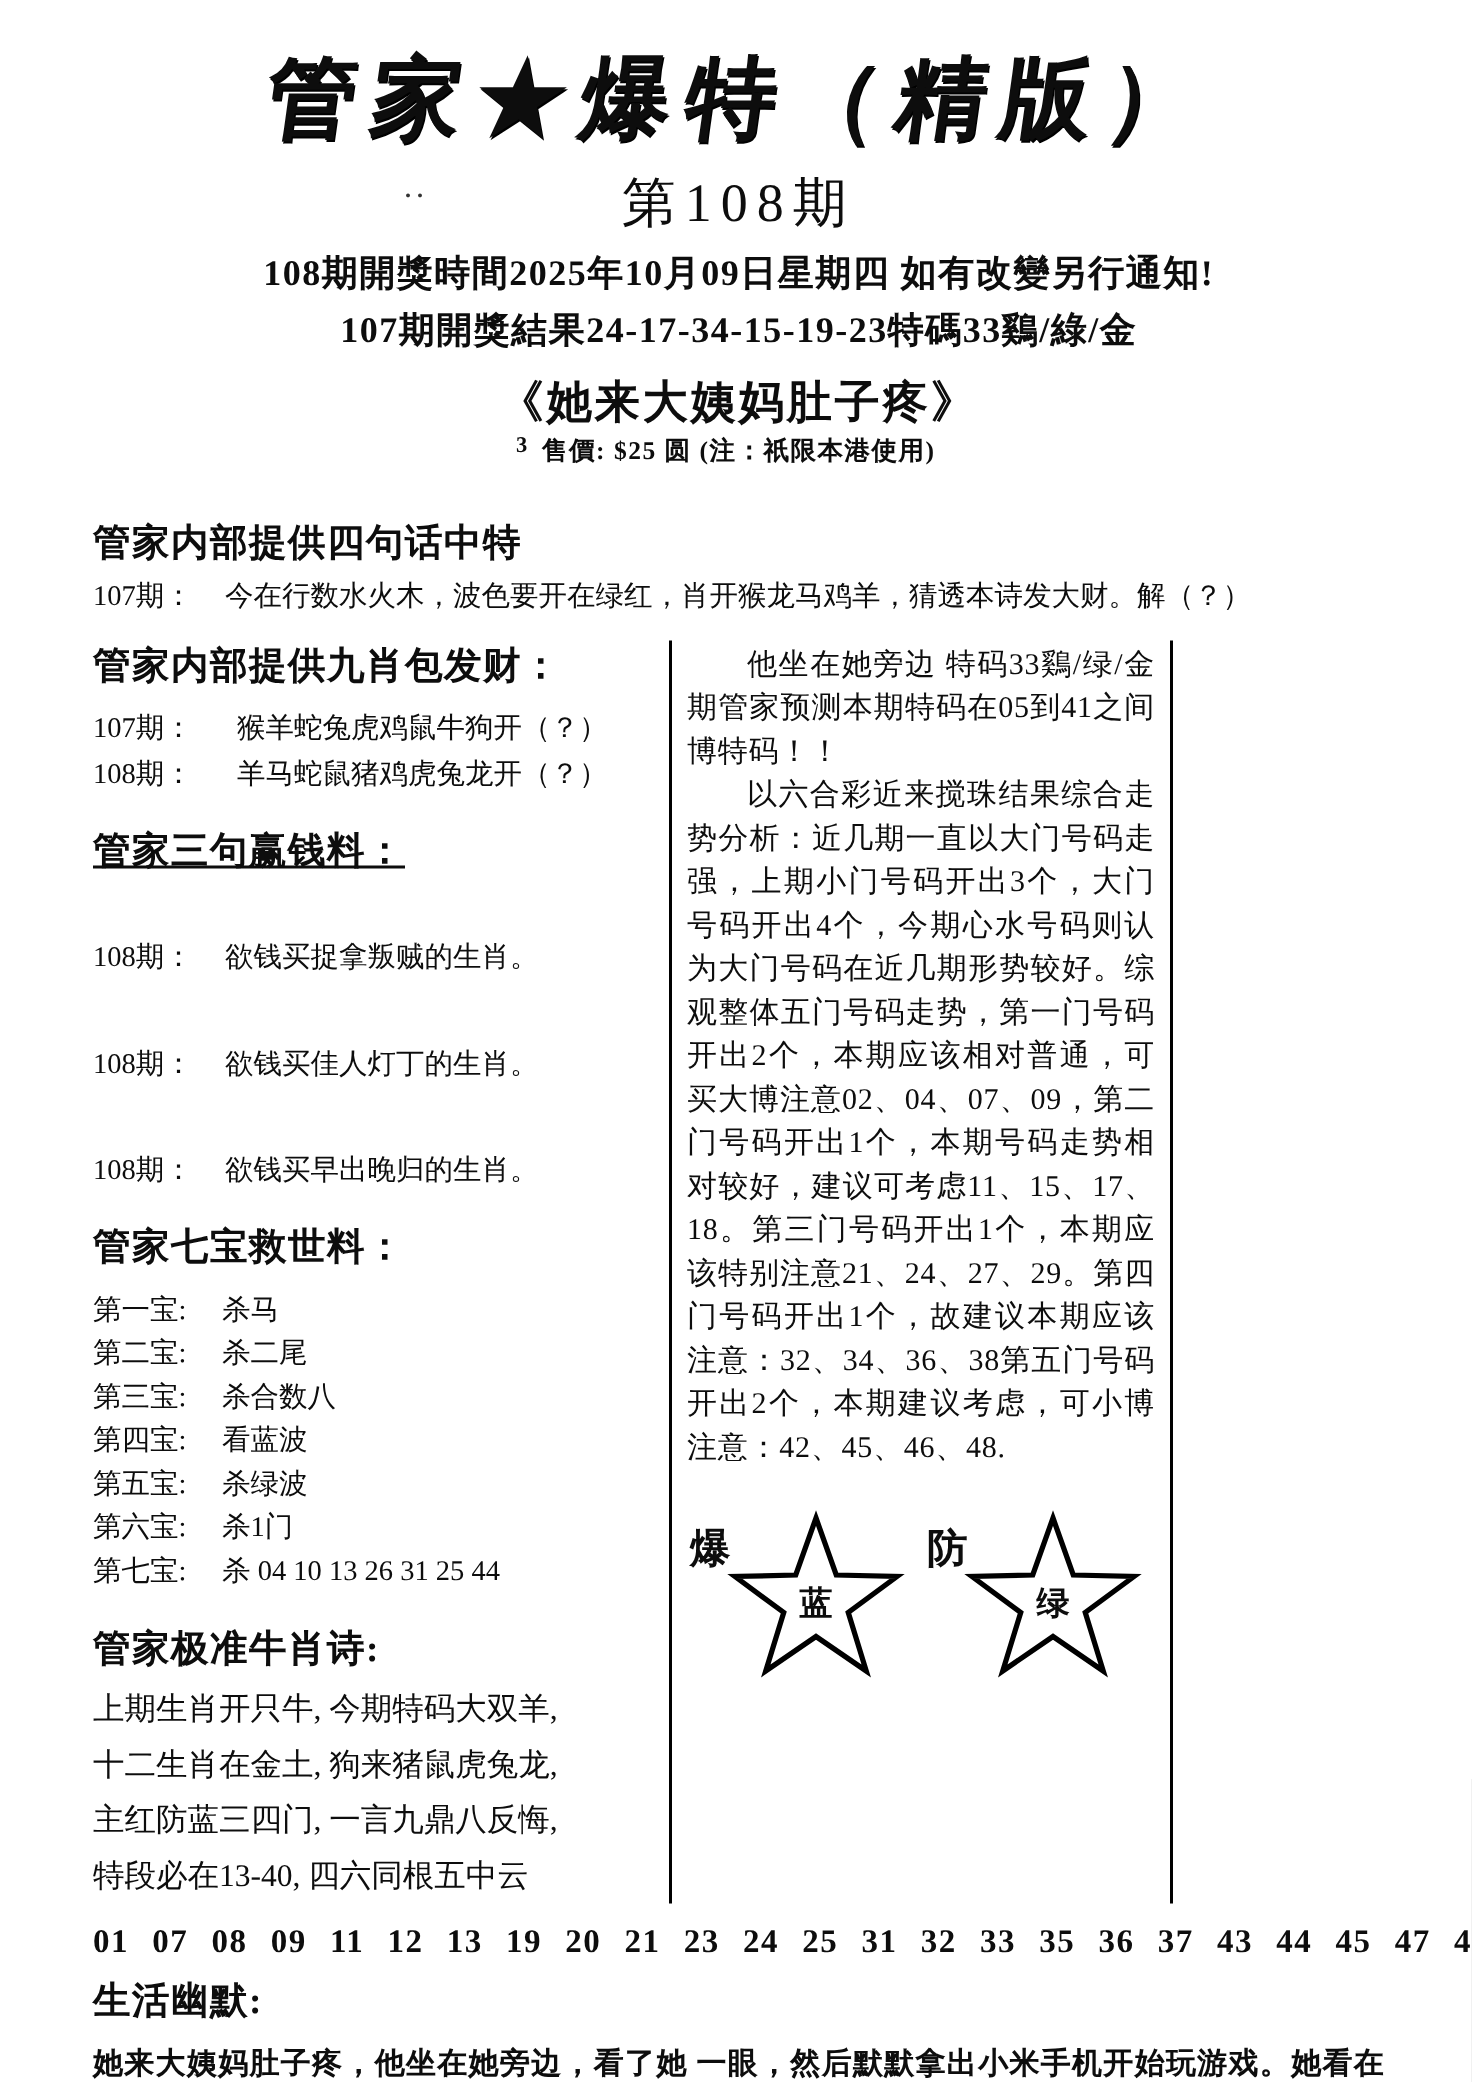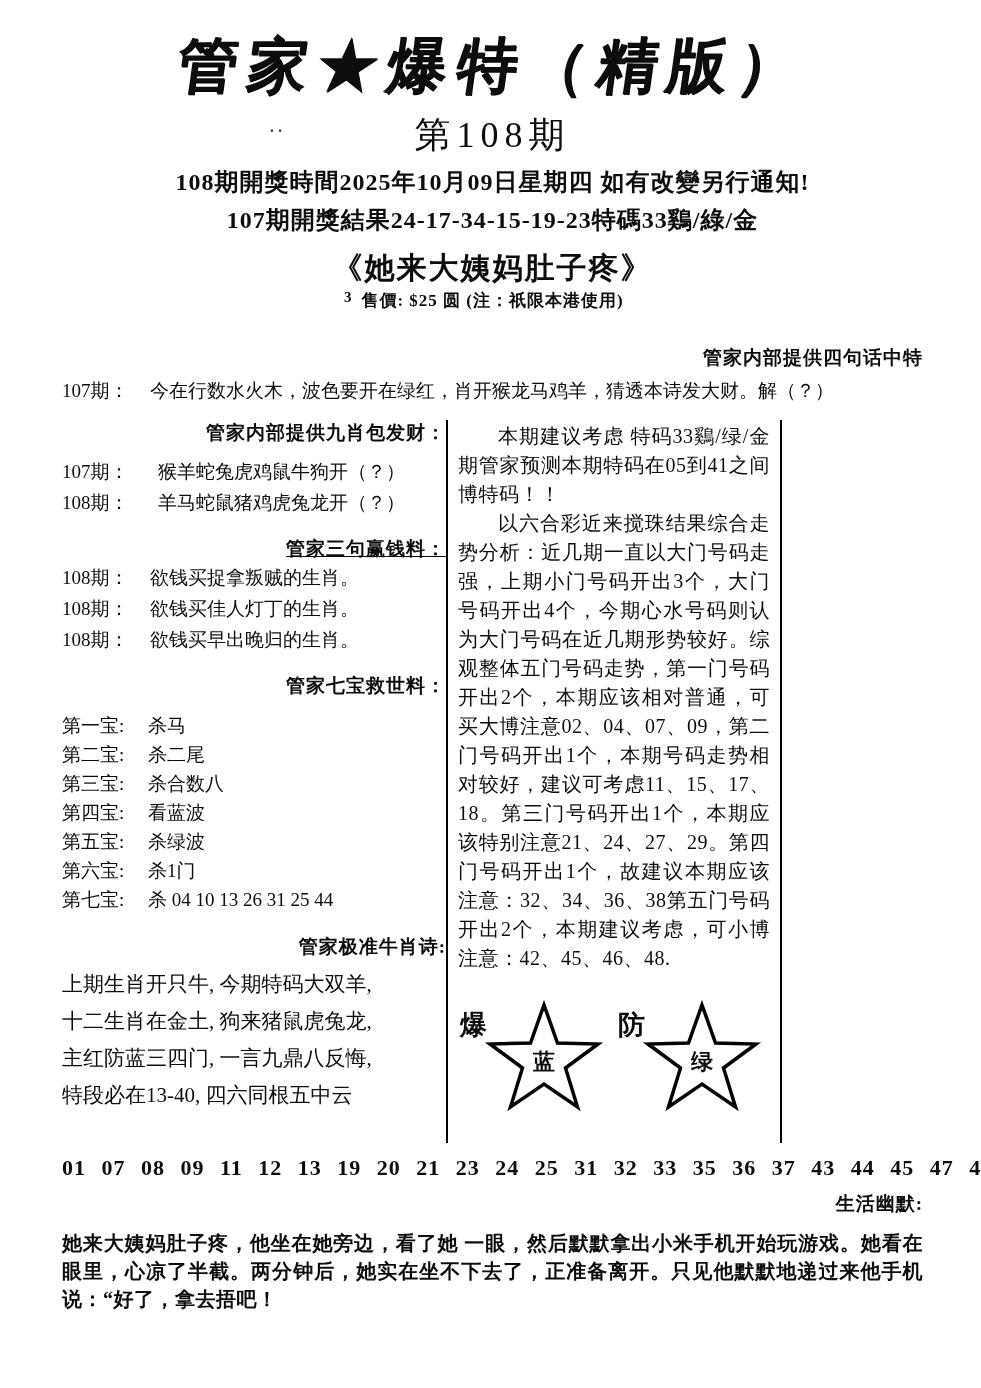--- a/index.html
+++ b/index.html
@@ -25,21 +25,21 @@
   }
   .smudge { position:absolute; left:208px; top:92px; font-size:16px; font-weight:bold; letter-spacing:4px; color:#333; }
   .issue { font-size:36px; margin-top:4px; letter-spacing:6px; }
   .hline { font-size:24px; font-weight:bold; margin-top:6px; letter-spacing:1px; }
   .provider { font-size:30px; font-weight:bold; margin-top:12px; letter-spacing:2px; }
   .stray3 { position:absolute; left:282px; top:0; font-size:15px; font-weight:bold; }
   .price-wrap { position:relative; height:40px; margin-top:0; }
   .price { font-size:17px; font-weight:bold; letter-spacing:1px; }
 
   
-  .sec-h { font-size:19px; font-weight:bold; letter-spacing:1px;text-align:right; }
+  .sec-h { font-size:25px; font-weight:bold; letter-spacing:1px; }
   .row { font-size:19px; line-height:30px; }
   .row .lbl { display:inline-block; min-width:88px; }
 
   .four-lines { margin-top:16px; }
   .four-lines .row { line-height:31px; margin-top:4px; }
 
   
   .columns { display:flex; margin-top:14px; }
   .left-col { width:384px; flex:none; }
   .right-col {
@@ -48,21 +48,21 @@
     padding:2px 10px 14px 10px;
     margin-left:0;
   }
 
   .nine .row { line-height:31px; }
   .nine .row .lbl { min-width:96px; }
   .nine .sec-h { margin-bottom:10px; }
 
   .three { margin-top:18px; }
   .three .sec-h { margin-bottom:0;text-decoration:underline; }
-  .three .row { line-height:31px; }
+  .three .row { line-height:31px;margin-top:40px; }
 
   .seven { margin-top:18px; }
   .seven .sec-h { margin-bottom:12px; }
   .seven .row { line-height:29px; }
   .seven .row .lbl { min-width:86px; }
 
   .poem { margin-top:20px; }
   .poem .sec-h { margin-bottom:6px;font-family:Liberation Serif, serif; }
   .poem-line { font-size:21px; line-height:37px; }
 
@@ -153,21 +153,21 @@
         <h2 class="sec-h">管家极准牛肖诗:</h2>
         <p class="poem-line">上期生肖开只牛, 今期特码大双羊,</p>
         <p class="poem-line">十二生肖在金土, 狗来猪鼠虎兔龙,</p>
         <p class="poem-line">主红防蓝三四门, 一言九鼎八反悔,</p>
         <p class="poem-line">特段必在13-40, 四六同根五中云</p>
       </section>
 
     </div>
 
     <aside class="right-col analysis">
-      <p>本期建议考虑 特码33鷄/绿/金期管家预测本期特码在05到41之间博特码！！</p>
+      <p>他坐在她旁边 特码33鷄/绿/金期管家预测本期特码在05到41之间博特码！！</p>
       <p>以六合彩近来搅珠结果综合走势分析：近几期一直以大门号码走强，上期小门号码开出3个，大门号码开出4个，今期心水号码则认为大门号码在近几期形势较好。综观整体五门号码走势，第一门号码开出2个，本期应该相对普通，可买大博注意02、04、07、09，第二门号码开出1个，本期号码走势相对较好，建议可考虑11、15、17、18。第三门号码开出1个，本期应该特别注意21、24、27、29。第四门号码开出1个，故建议本期应该注意：32、34、36、38第五门号码开出2个，本期建议考虑，可小博注意：42、45、46、48.</p>
 
       <div class="stars">
         <div class="star-block">
           <span class="star-outside">爆</span>
           <svg class="star-svg" width="120" height="118" viewBox="0 0 120 118">
             <polygon points="60,6 73.5,44 114,45 81.5,69 93.5,108 60,85 26.5,108 38.5,69 6,45 46.5,44" fill="#ffffff" stroke="#000000" stroke-width="3.5"></polygon>
           </svg>
           <span class="star-inside">蓝</span>
         </div>

